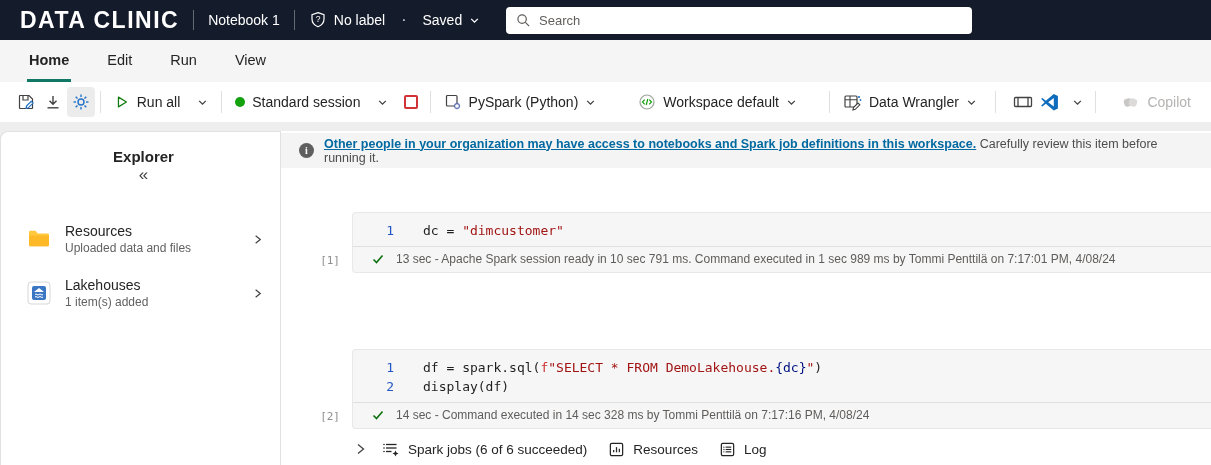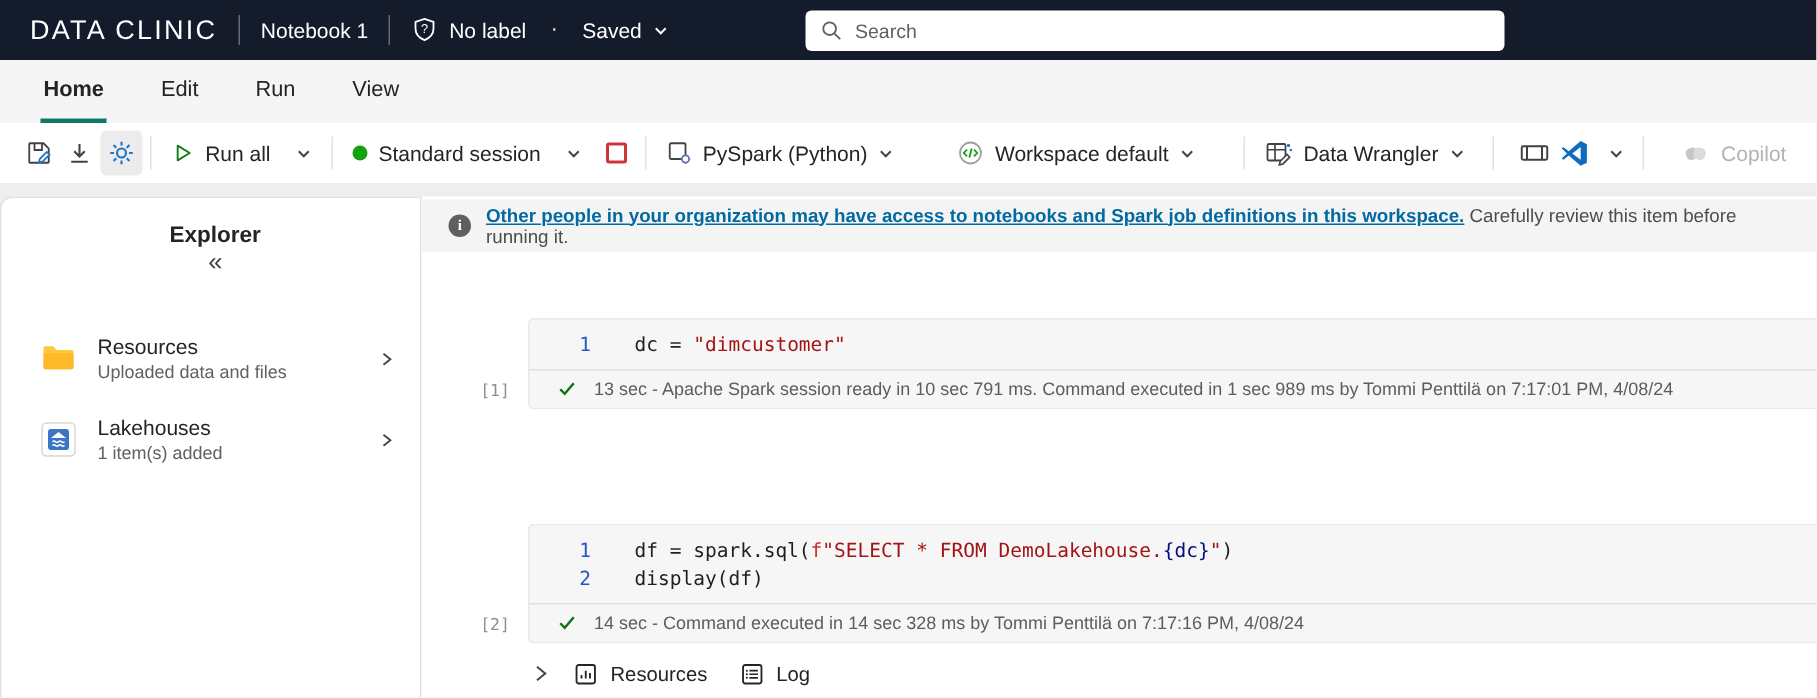--- a/index.html
+++ b/index.html
@@ -2,25 +2,25 @@
 <html><head>
 <meta charset="utf-8">
 <style>
   * { box-sizing: border-box; margin: 0; padding: 0; }
   html,body { width:1211px; height:465px; overflow:hidden; }
   body { font-family:"Liberation Sans", sans-serif; background:#eeeeee; color:#242424; }
 
   
   .topbar { position:relative; height:40px; background:#141b2a; color:#fff;
             display:flex; align-items:center; padding:0 20px; gap:14px; }
-  .logo { font-weight:400; font-size:18px; letter-spacing:1.5px; white-space:nowrap; }
+  .logo { font-weight:700; font-size:23px; letter-spacing:1.5px; white-space:nowrap; }
   .tb-divider { width:1px; height:20px; background:rgba(255,255,255,.35); }
   .tb-item { display:flex; align-items:center; gap:7px; font-size:14px; white-space:nowrap; }
   .tb-dot { color:#cfd3da; margin:0 2px; }
-  .search-box { position:absolute; left:537px; top:7px; width:466px; height:27px;
+  .search-box { position:absolute; left:506px; top:7px; width:466px; height:27px;
                 background:#fff; border-radius:4px; display:flex; align-items:center;
                 padding:0 10px; gap:8px; }
   .search-box input { border:none; outline:none; flex:1; font-size:13px; color:#333;
                       font-family:"Liberation Sans", sans-serif; background:transparent; }
   .search-box input::placeholder { color:#605e5c; }
 
   
   .menubar { height:42px; background:#f5f5f6; display:flex; align-items:stretch;
              padding-left:27px; gap:34px; }
   .menu-tab { display:flex; align-items:center; font-size:14.5px; color:#242424;
@@ -392,20 +392,36 @@
     </div>
 
     <div class="jobs-bar">
       <span>
         <svg width="14" height="14" viewBox="0 0 14 14">
             <path d="M5 2.5 L10.5 7 L5 11.5" fill="none" stroke="#424242" stroke-width="1.3"></path>
           </svg>
       </span>
       <div class="jobs-item">
         <span>
+          <svg width="18" height="18" viewBox="0 0 18 18">
+              <g stroke="#242424" stroke-width="1.3">
+                <path d="M4 4.5 H14.5"></path>
+                <path d="M4 8 H14.5"></path>
+                <path d="M4 11.5 H9.5"></path>
+              </g>
+              <circle cx="2" cy="4.5" r="0.8" fill="#242424"></circle>
+              <circle cx="2" cy="8" r="0.8" fill="#242424"></circle>
+              <circle cx="2" cy="11.5" r="0.8" fill="#242424"></circle>
+              <path d="M13.5 10.5 L14.4 12.6 L16.5 13.5 L14.4 14.4 L13.5 16.5 L12.6 14.4 L10.5 13.5 L12.6 12.6 Z" fill="#242424"></path>
+            </svg>
+        </span>
+        <span>Spark jobs (6 of 6 succeeded)</span>
+      </div>
+      <div class="jobs-item">
+        <span>
           <svg width="17" height="17" viewBox="0 0 18 18">
               <rect x="2.5" y="2.5" width="13" height="13" rx="1.5" fill="none" stroke="#242424" stroke-width="1.3"></rect>
               <g stroke="#242424" stroke-width="1.3">
                 <path d="M6 12 V9.5"></path>
                 <path d="M9 12 V6.5"></path>
                 <path d="M12 12 V8.2"></path>
               </g>
             </svg>
         </span>
         <span>Resources</span>

